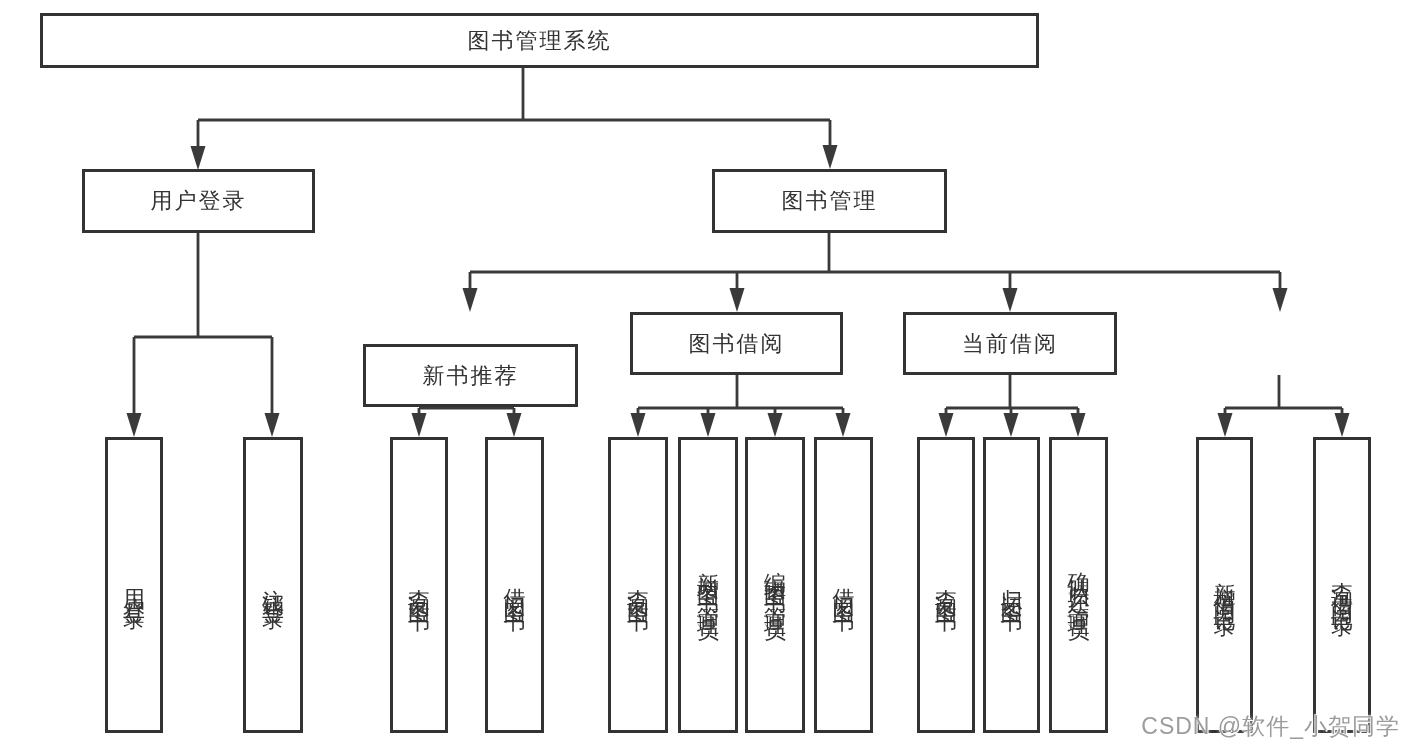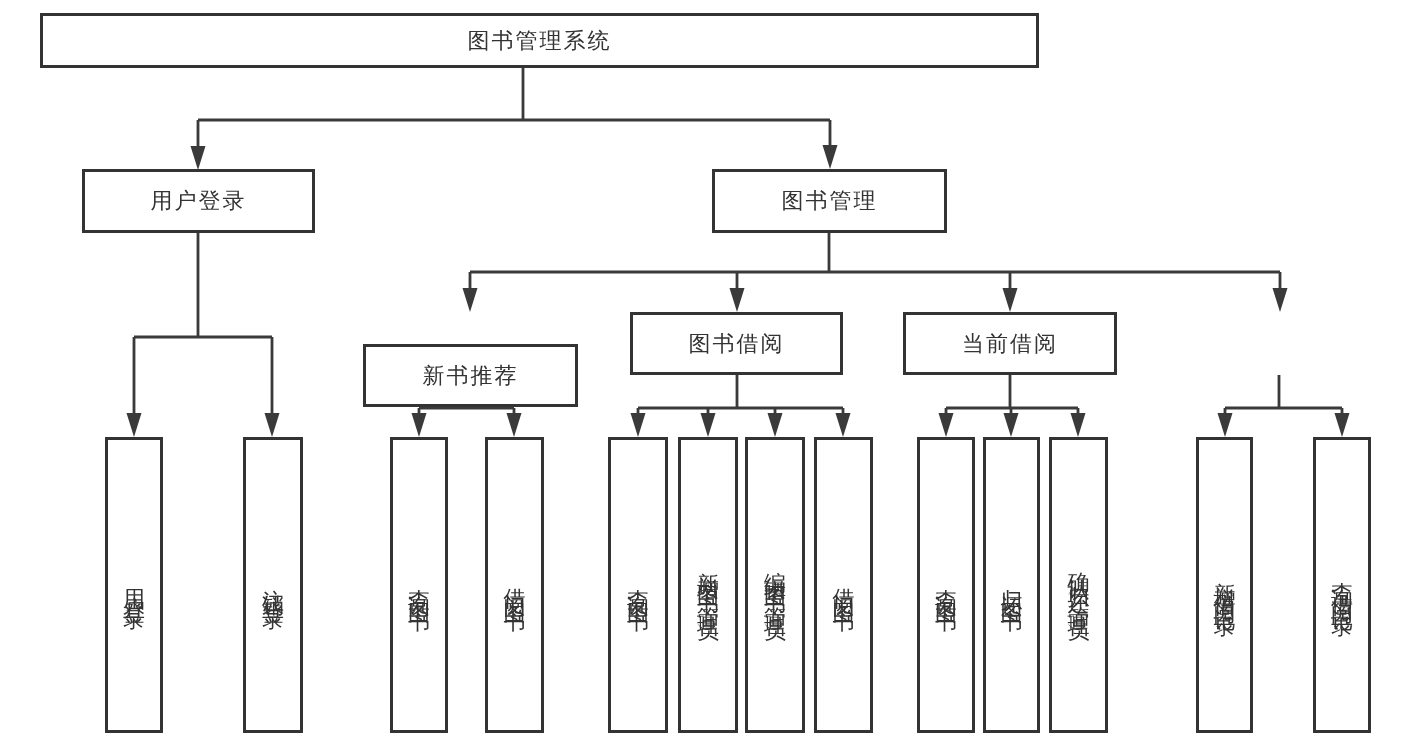--- a/index.html
+++ b/index.html
@@ -189,13 +189,14 @@
   <div class="node v leaf l-confirm-return">
     <span>确认归还（管理员）</span>
   </div>
   <div class="node v leaf l-add-borrow-record">
     <span>新增借阅记录</span>
   </div>
   <div class="node v leaf l-query-borrow-record">
     <span>查询借阅记录</span>
   </div>
 
+  <div class="watermark">CSDN @软件_小贺同学</div>
 </div>
 
 </body></html>

